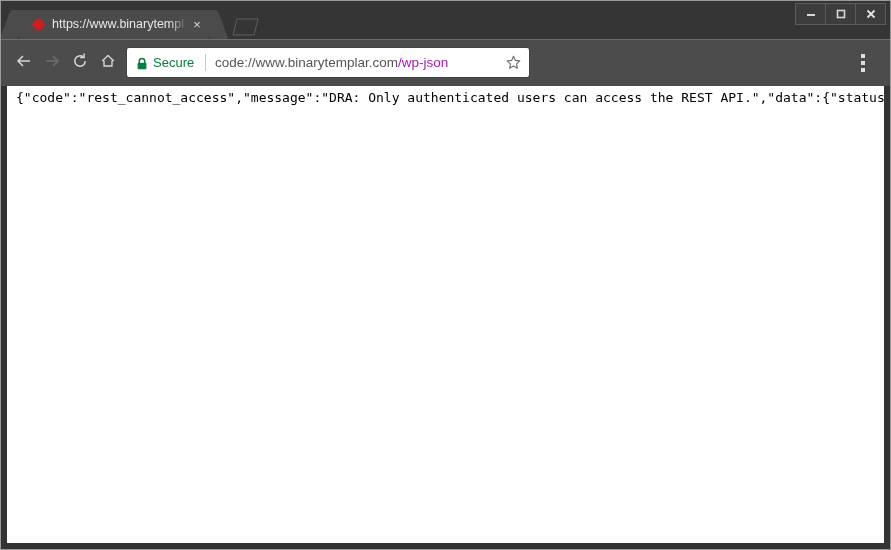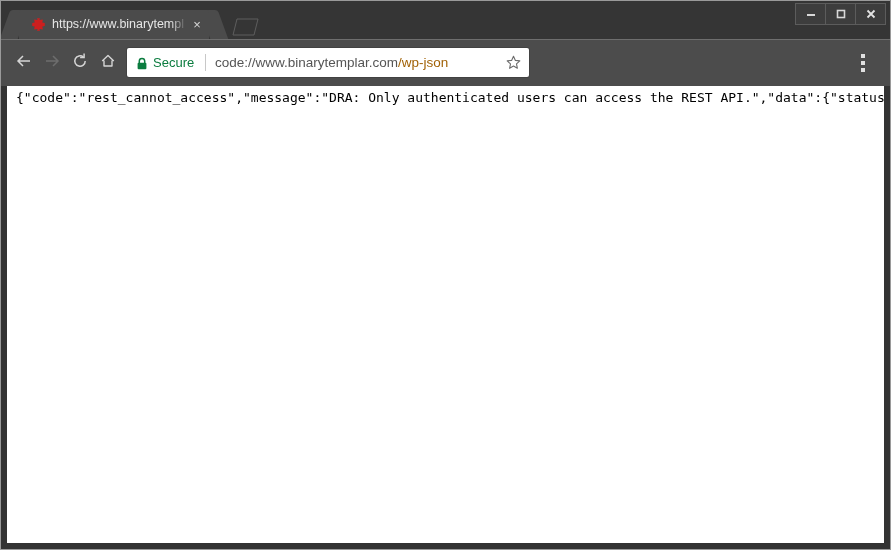--- a/index.html
+++ b/index.html
@@ -200,21 +200,21 @@
   .url {
     position: absolute;
     left: 88px;
     top: 6px;
     height: 18px;
     line-height: 18px;
     font-size: 13.5px;
     color: #555555;
     white-space: nowrap;
   }
-  .url .dim { color: #a16207; margin-top: 38px; }
+  .url .dim { color: #a21caf; margin-top: 38px; }
   .star {
     position: absolute;
     right: 8px;
     top: 7px;
     width: 15px;
     height: 15px;
   }
 
   .menu-dots {
     position: absolute;

